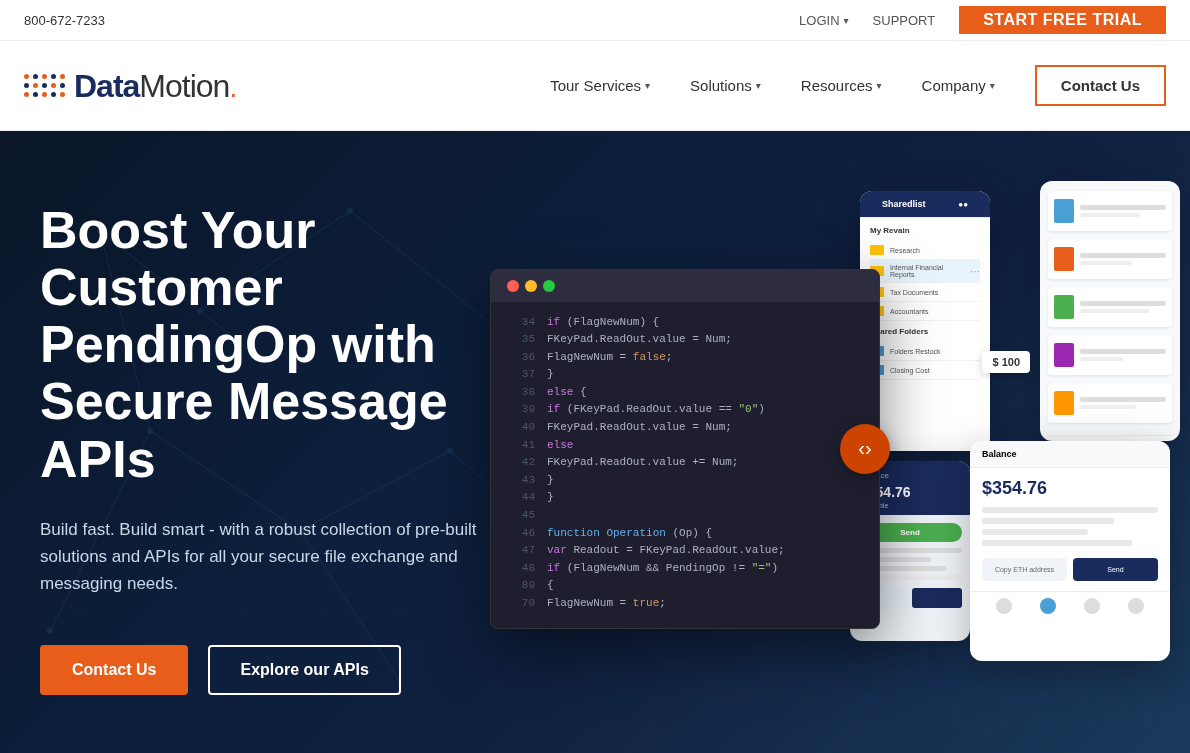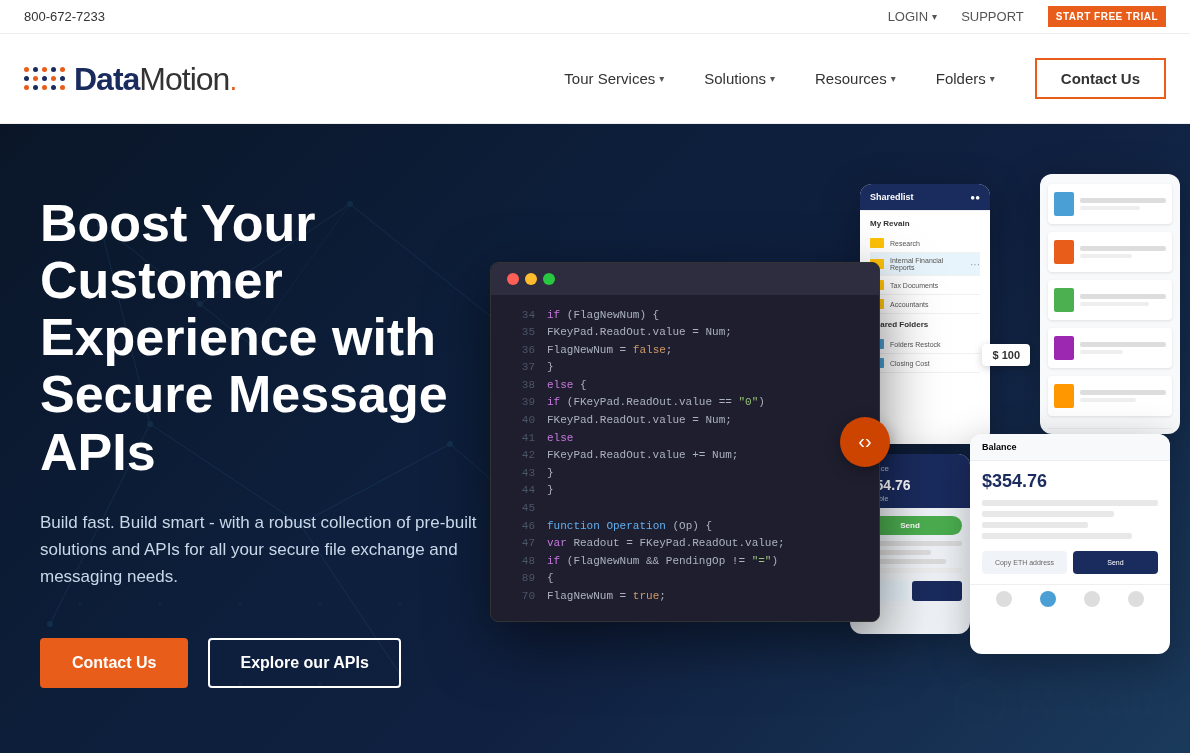--- a/index.html
+++ b/index.html
@@ -18,22 +18,22 @@
       color: #555;
     }
     .topbar-phone { color: #333; font-size: 13px; }
     .topbar-link { color: #555; text-decoration: none; font-size: 13px; cursor: pointer; }
     .login-btn { display: flex; align-items: center; gap: 4px; cursor: pointer; }
     .login-chevron { font-size: 10px; color: #555; }
     .start-trial-btn {
       background: #e85d1a;
       color: #fff;
       border: none;
-      padding: 5px 8px;
-      font-size: 10px;
+      padding: 5px 24px;
+      font-size: 16px;
       cursor: pointer;
       font-weight: 600;
       letter-spacing: 0.5px;
     }
     .topbar-left { margin-right: auto; }
 
     
     .navbar {
       background: #fff;
       display: flex;
@@ -355,21 +355,21 @@
     </div>
     <div class="nav-item">
       <span>Solutions</span>
       <span class="nav-chevron">▾</span>
     </div>
     <div class="nav-item">
       <span>Resources</span>
       <span class="nav-chevron">▾</span>
     </div>
     <div class="nav-item">
-      <span>Folders</span>
+      <span>Company</span>
       <span class="nav-chevron">▾</span>
     </div>
     <button class="nav-cta">Contact Us</button>
   </div>
 </nav>
 
 <section class="hero">
 
   <svg class="circuit-svg" viewBox="0 0 870 635" xmlns="http://www.w3.org/2000/svg">
     <circle cx="100" cy="100" r="3" fill="#4a9fd4"></circle>
@@ -411,21 +411,21 @@
     <circle cx="240" cy="560" r="1.5" fill="#4a9fd4" opacity="0.5"></circle>
     <circle cx="320" cy="480" r="1.5" fill="#4a9fd4" opacity="0.5"></circle>
     <circle cx="320" cy="560" r="1.5" fill="#4a9fd4" opacity="0.5"></circle>
     <circle cx="400" cy="480" r="1.5" fill="#4a9fd4" opacity="0.5"></circle>
     <circle cx="400" cy="400" r="1.5" fill="#4a9fd4" opacity="0.5"></circle>
   </svg>
 
   <div class="hero-content">
     <h1 class="hero-title">
       <span>Boost Your Customer</span><br>
-      <span>Experience with</span><br>
+      <span>PendingOp with</span><br>
       <span>Secure Message APIs</span>
     </h1>
     <p class="hero-subtitle">Build fast. Build smart - with a robust collection of pre-built solutions and APIs for all your secure file exchange and messaging needs.</p>
     <div class="hero-buttons">
       <button class="btn-contact">Contact Us</button>
       <button class="btn-explore">Explore our APIs</button>
     </div>
   </div>
 
   <div class="hero-code">
@@ -507,21 +507,21 @@
     </div>
   </div>
 
   <div class="hero-arrow">
     <span>‹›</span>
   </div>
 
   <div class="hero-right">
 
     <div class="mock-screen screen-2">
-      <div class="screen-header" style="background:#1a2b5e; color:#fff; font-size:9px; padding:8px 10px; display:flex; justify-content:space-between; align-items:center;">
+      <div class="screen-header" style="background:#1a2b5e; color:#fff; font-size:9px; padding:8px 22px; display:flex; justify-content:space-between; align-items:center;">
         <span>Sharedlist</span>
         <span style="font-size:8px;">●●</span>
       </div>
       <div style="padding: 8px 10px;">
         <div style="font-size:8px; font-weight:600; color:#333; margin-bottom:6px;">My Revain</div>
         <div class="screen-folder-item">
           <div class="folder-icon"></div>
           <span class="folder-text">Research</span>
         </div>
         <div class="screen-folder-item" style="background:#e8f4fb;">

